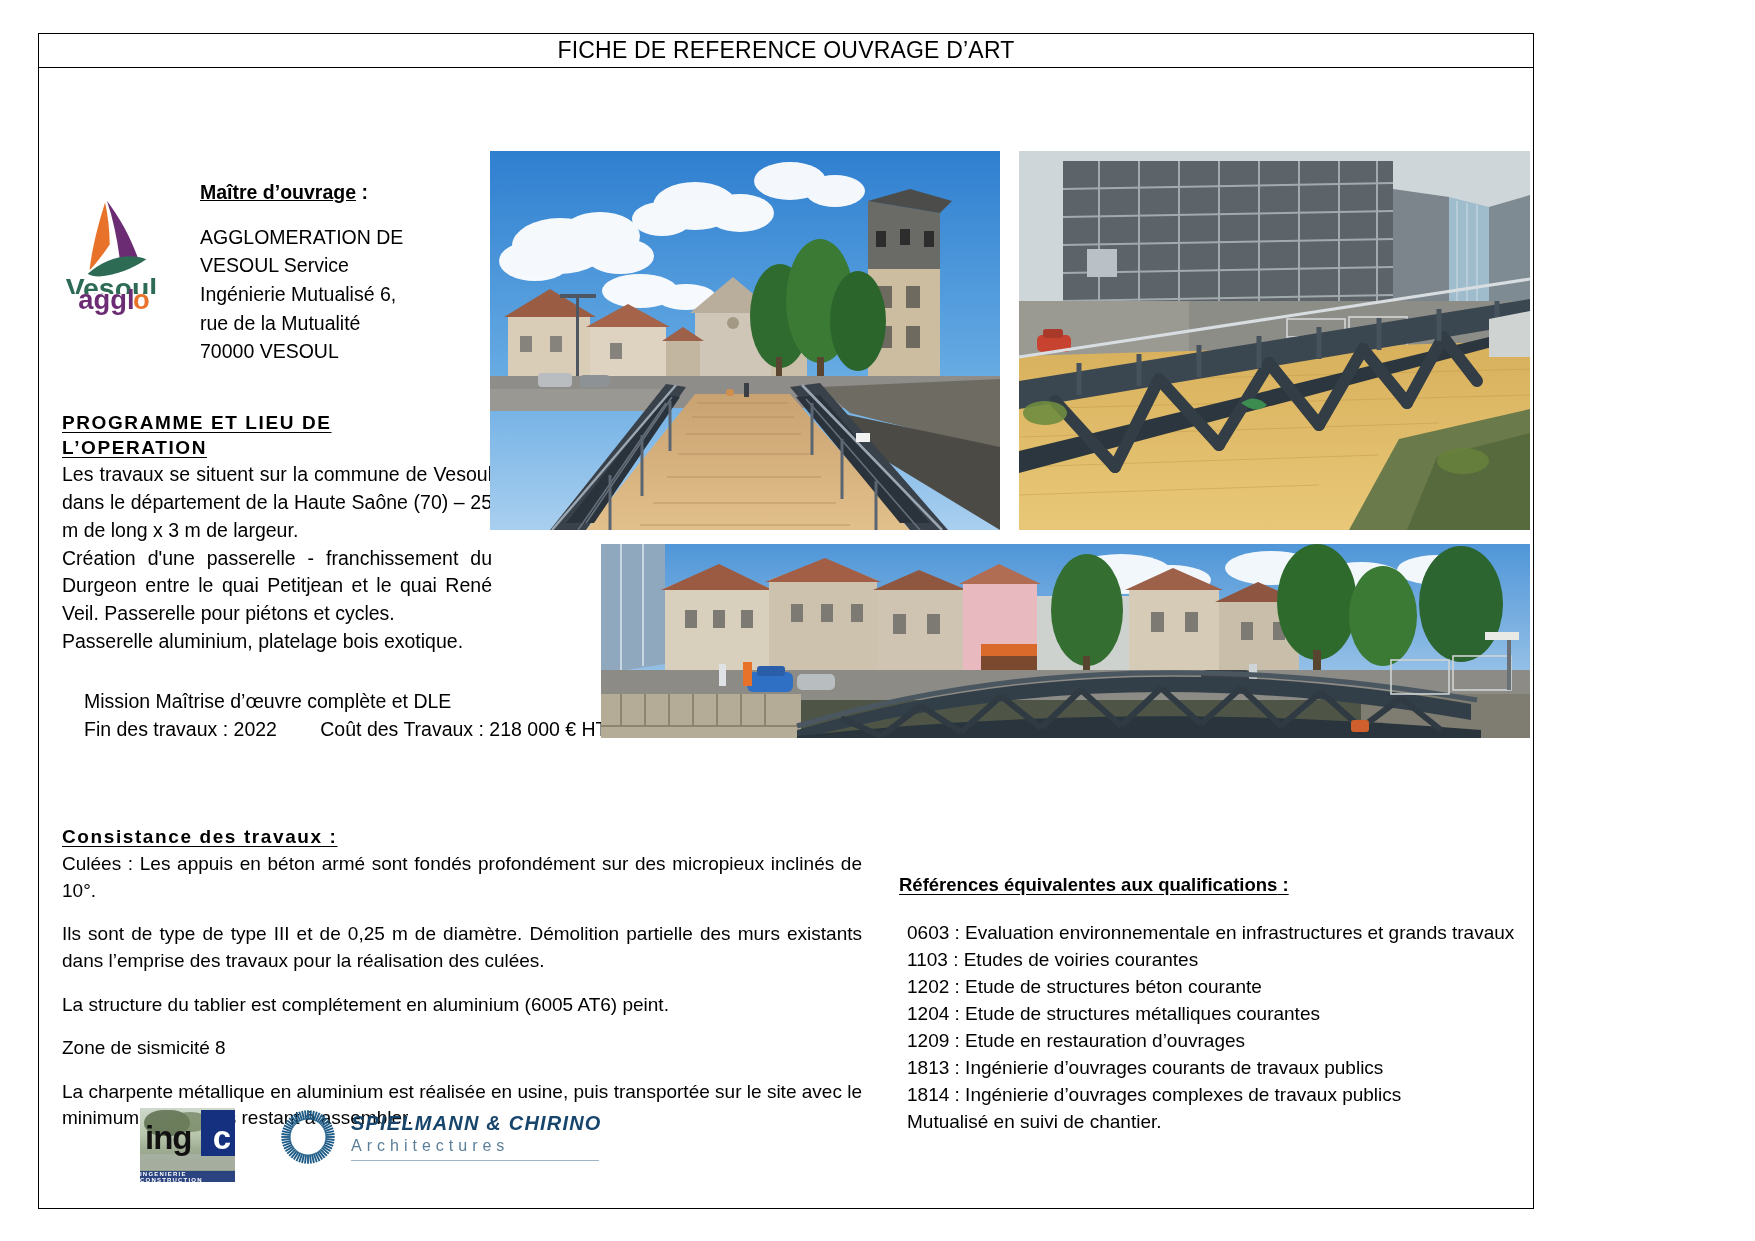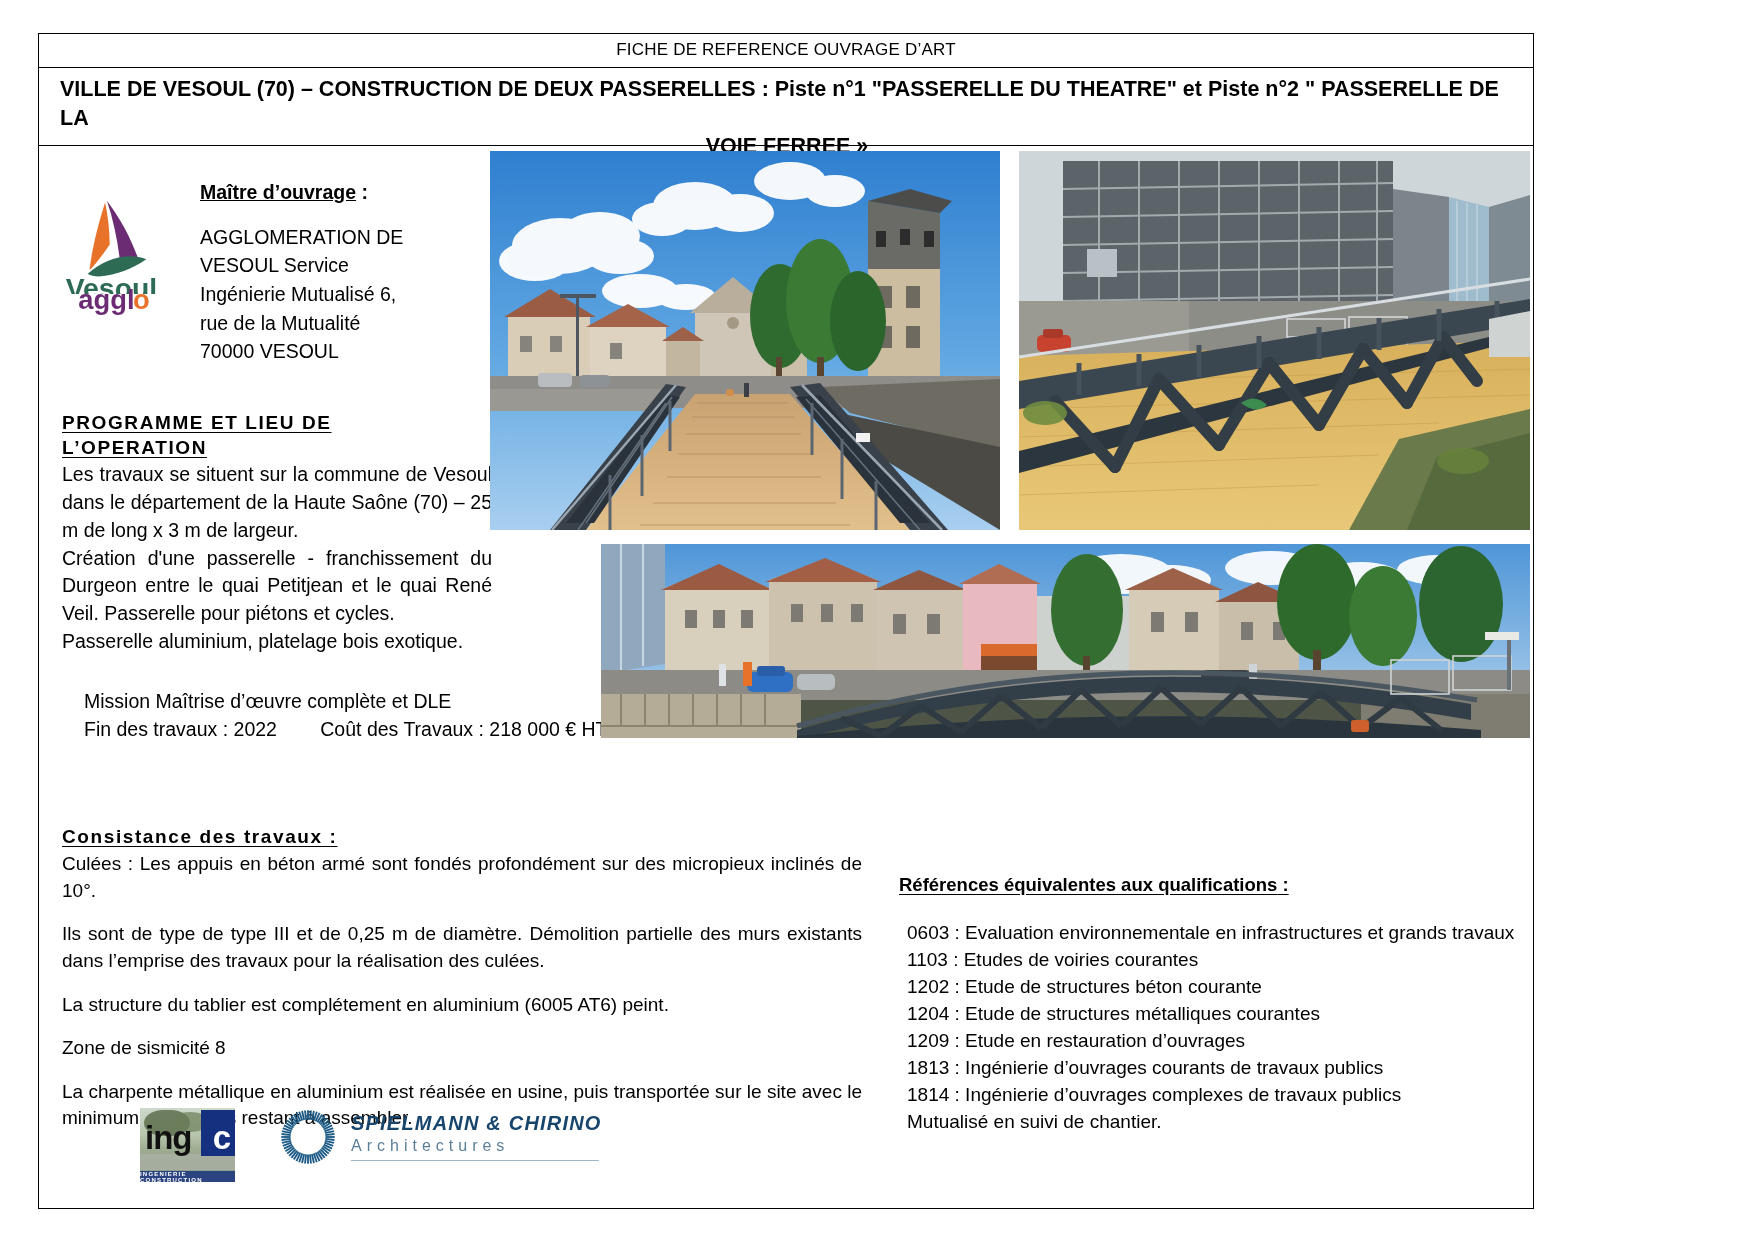--- a/index.html
+++ b/index.html
@@ -6,21 +6,21 @@
   body{width:1755px;height:1241px;font-family:"Liberation Sans",sans-serif;color:#000;}
 
   .page{position:relative;width:1755px;height:1241px;background:#fff;box-sizing:border-box;}
 
   
   .doc-frame{position:absolute;left:38px;top:33px;width:1496px;height:1176px;border:1px solid #000;box-sizing:border-box;}
 
   
   .band-top{position:absolute;left:38px;top:33px;width:1496px;height:35px;border-bottom:1px solid #000;box-sizing:border-box;
             display:flex;align-items:center;justify-content:center;}
-  .band-top .t{font-size:17px;letter-spacing:.2px;}
+  .band-top .t{font-size:23px;letter-spacing:.2px;}
 
   .band-title{position:absolute;left:38px;top:68px;width:1496px;height:78px;border-bottom:1px solid #000;box-sizing:border-box;
               padding:7px 20px 0 22px;}
   .band-title .t{font-size:21.5px;font-weight:bold;line-height:1.33;text-align:center;}
   .band-title .t .l1{display:block;text-align:left;}
   .band-title .t .l2{display:block;text-align:center;}
 
   
   .left-col{position:absolute;left:62px;top:178px;width:430px;}
 
@@ -89,26 +89,20 @@
 <body>
 
 <div class="page">
 
   <div class="doc-frame"></div>
 
   <div class="band-top">
     <span class="t">FICHE DE REFERENCE OUVRAGE D’ART</span>
   </div>
 
-  <div class="band-title">
-    <div class="t">
-      <span class="l1">VILLE DE VESOUL (70) – CONSTRUCTION DE DEUX PASSERELLES  : Piste n°1 "PASSERELLE DU THEATRE" et Piste n°2 " PASSERELLE DE LA</span>
-      <span class="l2">VOIE FERREE »</span>
-    </div>
-  </div>
 
   <div class="left-col">
 
     <div class="mo-row">
 
       <div class="logo-vesoul">
         <svg viewBox="0 0 120 118" width="110" height="108" aria-hidden="true">
 
           <path d="M47 18 C40 40 33 66 30 92 C36 86 44 76 52 64 C52 48 50 32 47 18 Z" fill="#E8722A"></path>
 

